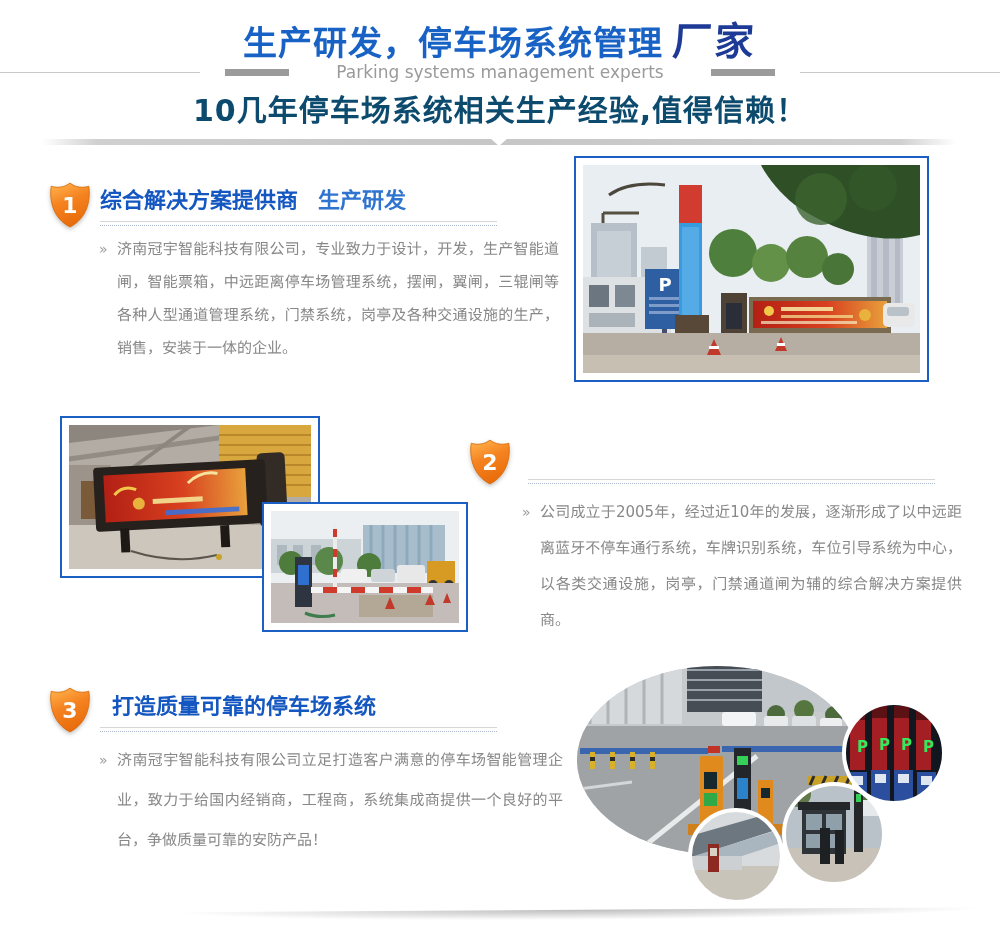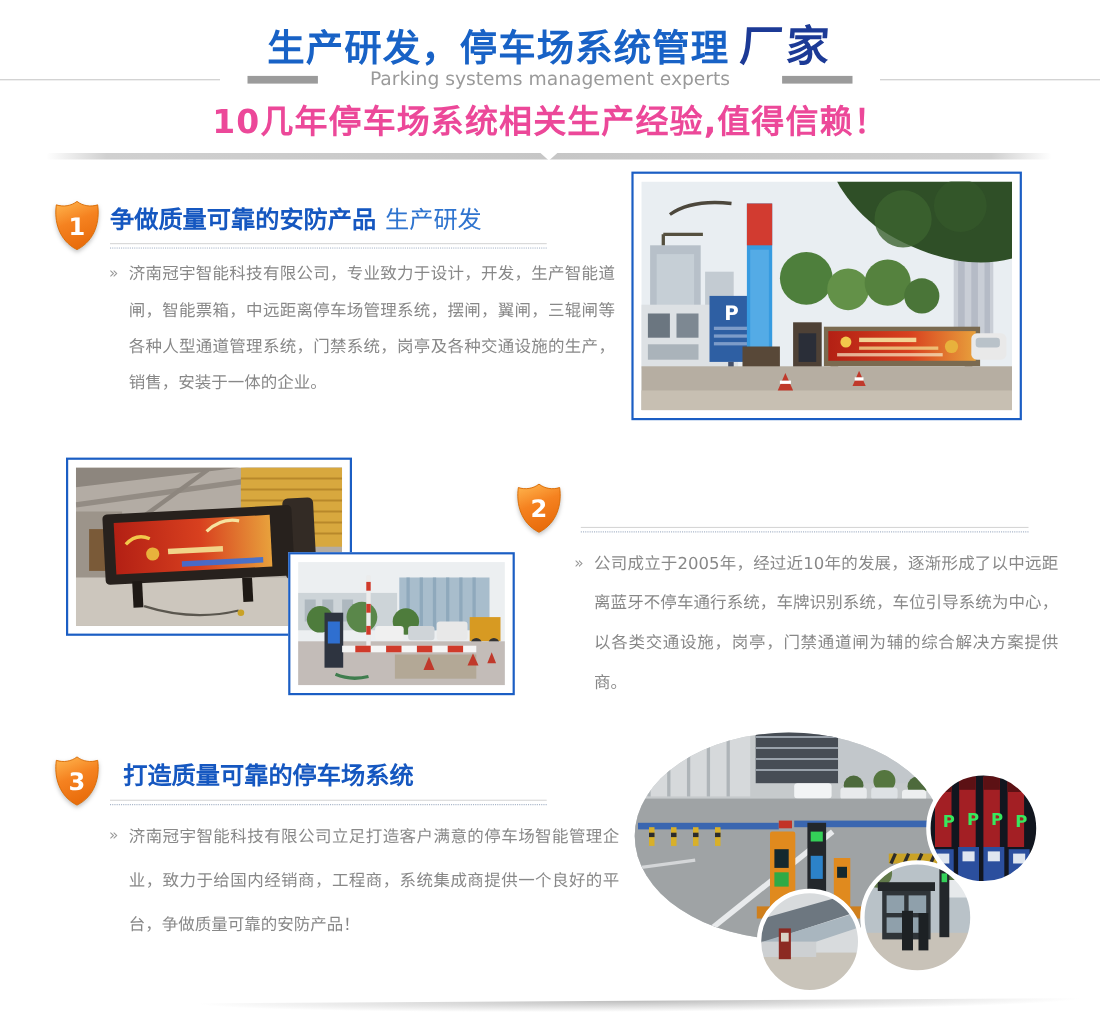--- a/index.html
+++ b/index.html
@@ -7,34 +7,34 @@
   .page{position:relative;width:1000px;height:930px;background:#fff;overflow:hidden;margin:0 auto;}
 
   
   .hdr-title{position:absolute;top:10px;left:0;width:100%;text-align:center;white-space:nowrap;}
   .hdr-title .main{font-size:34px;font-weight:bold;color:#1862c6;letter-spacing:1px;}
   .hdr-title .accent{font-size:39px;font-weight:900;color:#1c3a96;margin-left:10px;letter-spacing:3px;transform:skewX(-4deg);display:inline-block;}
   .hdr-sub{position:absolute;top:62px;left:0;width:100%;display:flex;align-items:center;gap:21px;}
   .hdr-sub .thin{flex:1;height:1px;background:#c9c9c9;}
   .hdr-sub .bar{width:64px;height:7px;background:#9b9b9b;margin:0 4px;}
   .hdr-sub .txt{font-size:17px;color:#9a9a9a;padding:0 22px;white-space:nowrap;}
-  .slogan{position:absolute;top:86px;left:0;width:100%;text-align:center;font-size:30px;font-weight:bold;color:#ec4899;letter-spacing:1px;white-space:nowrap;}
+  .slogan{position:absolute;top:86px;left:0;width:100%;text-align:center;font-size:30px;font-weight:bold;color:#0c4a6e;letter-spacing:1px;white-space:nowrap;}
 
   
   .divider{position:absolute;top:139px;left:42px;right:44px;height:10px;}
   .divider .band{height:6px;border-radius:3px;
     background:linear-gradient(to right,rgba(210,210,210,0),#d0d0d0 6%,#c6c6c6 50%,#d0d0d0 94%,rgba(210,210,210,0));}
   .divider .notch{position:absolute;left:50%;top:-1px;margin-left:-9px;width:0;height:0;
     border-left:9px solid transparent;border-right:9px solid transparent;border-top:8px solid #fff;}
 
   
   .badge{position:absolute;width:44px;height:48px;filter:drop-shadow(0 2px 2px rgba(0,0,0,.25));}
   .sec-title{position:absolute;white-space:nowrap;font-size:22px;line-height:30px;}
   .sec-title .strong{font-weight:bold;color:#1557c0;}
-  .sec-title .light{font-weight:normal;color:#2f74cf;margin-left:8px;}
+  .sec-title .light{font-weight:bold;color:#2f74cf;margin-left:20px;}
   .t-line{position:absolute;height:3px;border-top:1px solid #d6d6d6;border-bottom:1px dotted #a9b6c9;}
   .para{position:absolute;font-size:15px;color:#888;text-align:justify;padding-left:20px;box-sizing:border-box;}
   .para .marker{position:absolute;left:2px;top:0;color:#9a9a9a;font-size:14px;}
   .lh32{line-height:33px;} .lh34{line-height:36px;} .lh39{line-height:40px;}
 
   
   .frame{position:absolute;background:#fff;border:2px solid #1b5ec4;padding:7px;}
   .frame svg{display:block;}
   .z2{z-index:2;}
 
@@ -77,21 +77,21 @@
   <div class="divider">
     <div class="band"></div>
     <div class="notch"></div>
   </div>
 
   <svg class="badge" style="left:48px;top:181px" viewBox="0 0 42 46">
     <path d="M21 2 C26 6 33 7 39 5 C41 19 37 36 21 44 C5 36 1 19 3 5 C9 7 16 6 21 2 Z" fill="url(#shieldGrad)" stroke="#d96a00" stroke-width="0.8"></path>
     <text x="21" y="31" text-anchor="middle" font-size="21" font-weight="bold" fill="#fff">1</text>
   </svg>
   <div class="sec-title" style="left:100px;top:186px">
-    <span class="strong">争做质量可靠的安防产品</span><span class="light">生产研发</span>
+    <span class="strong">综合解决方案提供商</span><span class="light">生产研发</span>
   </div>
   <div class="t-line" style="left:100px;top:221px;width:397px"></div>
   <div class="para lh32" style="left:97px;top:233px;width:462px">
     <span class="marker">»</span><span>济南冠宇智能科技有限公司，专业致力于设计，开发，生产智能道闸，智能票箱，中远距离停车场管理系统，摆闸，翼闸，三辊闸等各种人型通道管理系统，门禁系统，岗亭及各种交通设施的生产，销售，安装于一体的企业。</span>
   </div>
 
   <div class="frame" style="left:574px;top:156px">
     <svg width="337" height="208" viewBox="0 0 337 208">
       <rect width="337" height="208" fill="#e9eef2"></rect>
       <rect x="8" y="58" width="46" height="82" fill="#b7c0c9"></rect>

